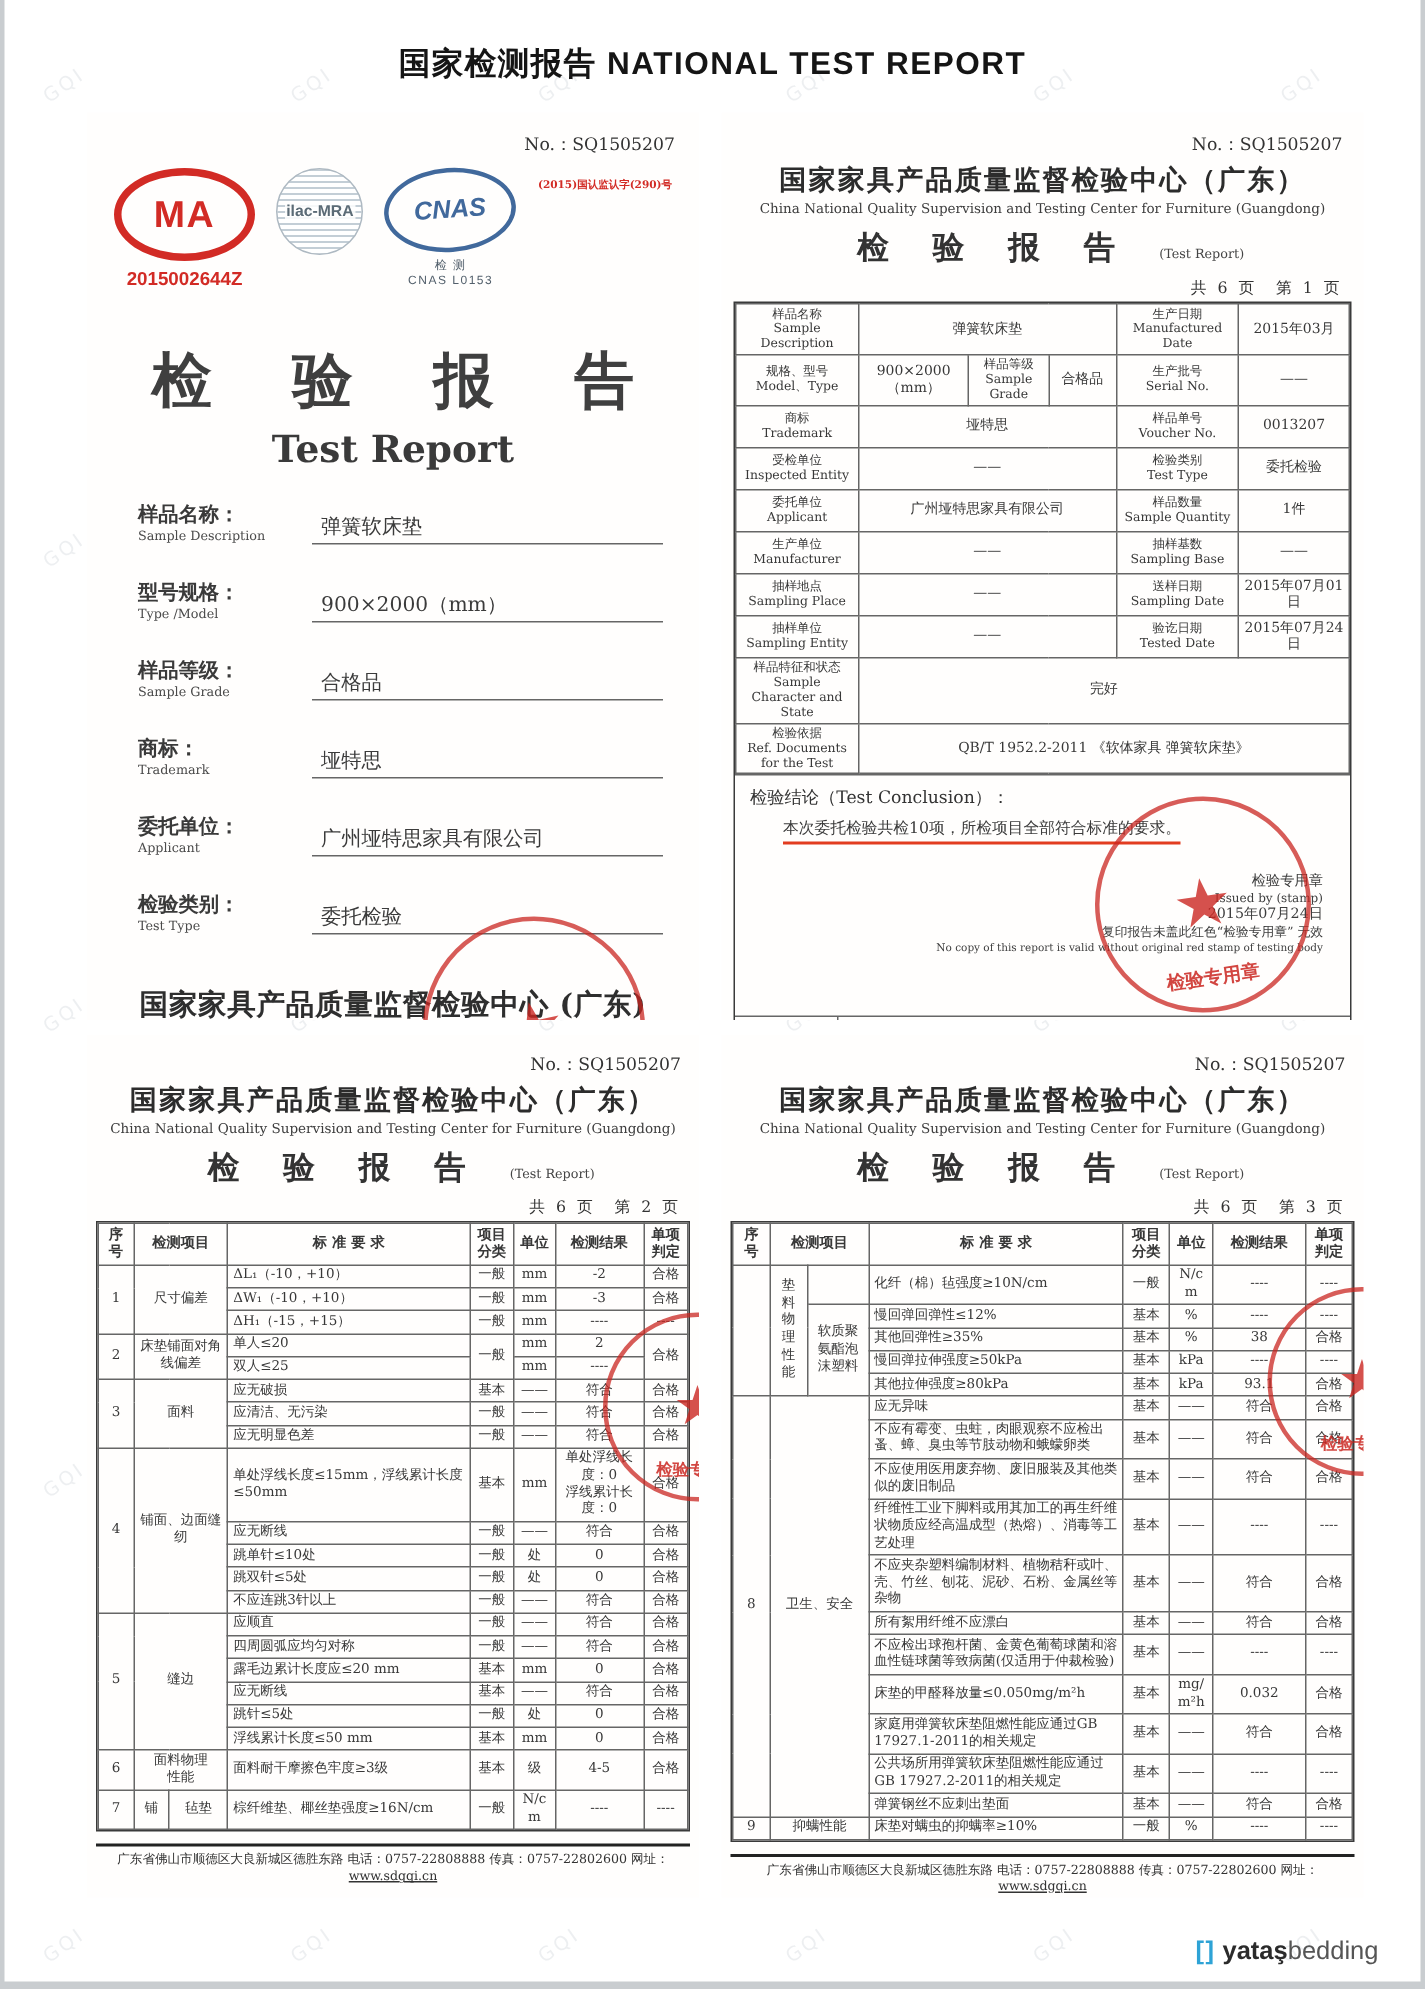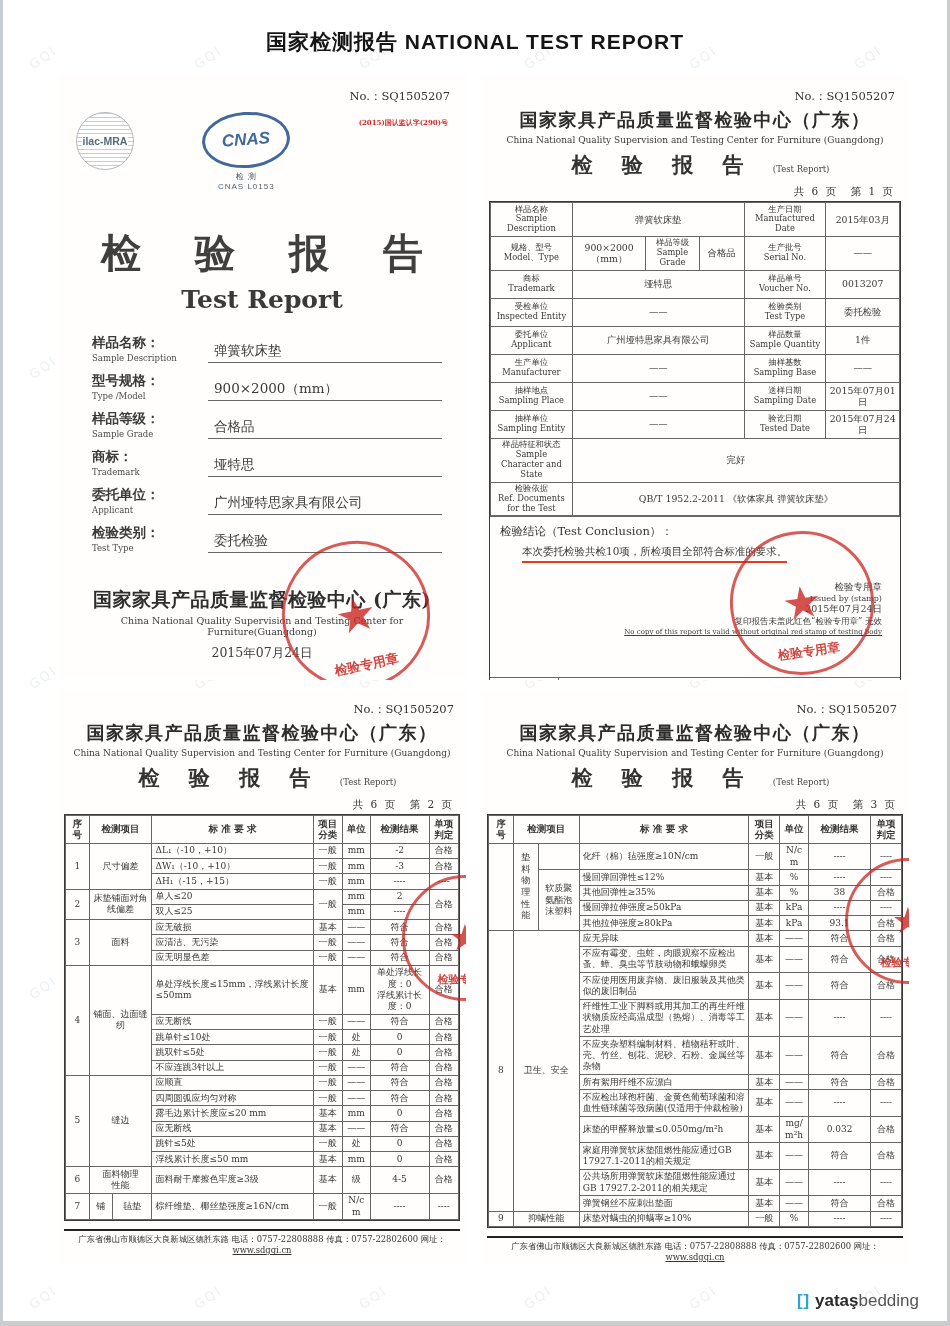--- a/index.html
+++ b/index.html
@@ -46,21 +46,21 @@
   .cnas-shape span{font-family:"Liberation Sans",sans-serif;font-weight:800;font-style:italic;font-size:17px;color:#41699c;}
   .cnas-cap{margin-top:3px;font-size:8px;color:#53606c;text-align:center;white-space:pre-line;
     font-family:"Liberation Sans",sans-serif;letter-spacing:1px;}
   .cal-shape{width:76px;height:52px;border:5px solid #d22b25;border-radius:50%;
     display:flex;align-items:center;justify-content:center;}
   .cal-shape span{font-family:"Liberation Sans",sans-serif;font-weight:800;font-size:23px;color:#d22b25;}
   .cal-cap{margin-top:6px;font-size:7px;color:#d22b25;font-weight:700;}
   .cover-title{margin-top:22px;text-align:center;font-size:40px;font-weight:700;color:#3f3f3f;letter-spacing:20px;text-indent:20px;}
   .cover-title-en{margin-top:4px;text-align:center;font-size:25px;font-weight:700;color:#3a3a3a;}
   .fields{margin:20px 14px 0 24px;}
-  .frow{display:flex;margin-bottom:9px;justify-content:flex-end;}
+  .frow{display:flex;margin-bottom:23px;justify-content:flex-end;}
   .flabel{width:116px;flex:none;}
   .flabel .cn{font-size:13.5px;font-weight:600;color:#3a3a3a;}
   .flabel .en{font-size:8.5px;color:#4a4a4a;margin-top:1px;}
   .fvalue{flex:1;border-bottom:1px solid #666;font-size:13.5px;padding:1px 2px 2px 6px;align-self:flex-end;min-height:18px;}
   .cover-org{margin-top:34px;text-align:center;position:relative;}
   .cover-org .cn{font-size:19px;font-weight:700;color:#2e2e2e;letter-spacing:0.5px;}
   .cover-org .en{font-size:9.5px;color:#3c3c3c;margin-top:2px;text-align:center;}
   .cover-org .date{font-size:12.5px;margin-top:8px;color:#3c3c3c;}
   
   .stamp{position:absolute;border-radius:50%;border:3px solid rgba(202,38,32,0.75);
@@ -98,21 +98,21 @@
   .concl{border-top:1px solid #666;padding:7px 10px 4px 10px;position:relative;}
   .concl-label{font-size:11.5px;font-weight:400;color:#333;}
   .concl-text{font-size:10.5px;margin:6px 0 2px 22px;display:inline-block;
     border-bottom:2.5px solid #e23c20;padding-bottom:2px;}
   .stamp-zone{position:relative;height:108px;padding-right:10px;}
   .snote{position:absolute;right:8px;top:16px;text-align:right;color:#3d3d3d;}
   .snote .l1{font-size:9.5px;}
   .snote .l2{font-size:8px;}
   .snote .l3{font-size:9.5px;}
   .snote .l4{font-size:8.5px;}
-  .snote .l5{font-size:7px;text-decoration:underline;}
+  .snote .l5{font-size:7px;}
   .remarks{display:flex;border-top:1px solid #666;}
   .remarks .rl{width:64px;flex:none;border-right:1px solid #666;text-align:center;
     font-size:8.5px;padding:5px 2px;white-space:pre-line;}
   .remarks .rv{flex:1;font-size:10px;padding:8px 10px;}
   .pfooter{border-top:2px solid #222;margin-top:8px;padding-top:3px;
     text-align:center;font-size:8.4px;color:#333;}
   .pfooter .url{text-decoration:underline;}
   
   .brand{position:absolute;right:28px;bottom:10px;z-index:2;
     font-family:"Liberation Sans","DejaVu Sans",sans-serif;font-size:17px;}
@@ -175,20 +175,26 @@
     <span style="left: 685px; top: 1290px;">GQI</span>
     <span style="left: 850px; top: 1290px;">GQI</span>
   </div>
 
 <div class="page-header">国家检测报告 NATIONAL TEST REPORT</div>
 
 <div id="cover" class="panel">
   <div class="noline">No.：SQ1505207</div>
   <div class="logos">
     <div class="logo">
+      <div class="cma-shape">
+          <span>MA</span>
+        </div>
+      <div class="cma-code">2015002644Z</div>
+    </div>
+    <div class="logo">
       <div class="ilac-shape">
           <span>ilac-MRA</span>
         </div>
     </div>
     <div class="logo">
       <div class="cnas-shape">
           <span>CNAS</span>
         </div>
       <div class="cnas-cap">检 测
 CNAS L0153</div>

